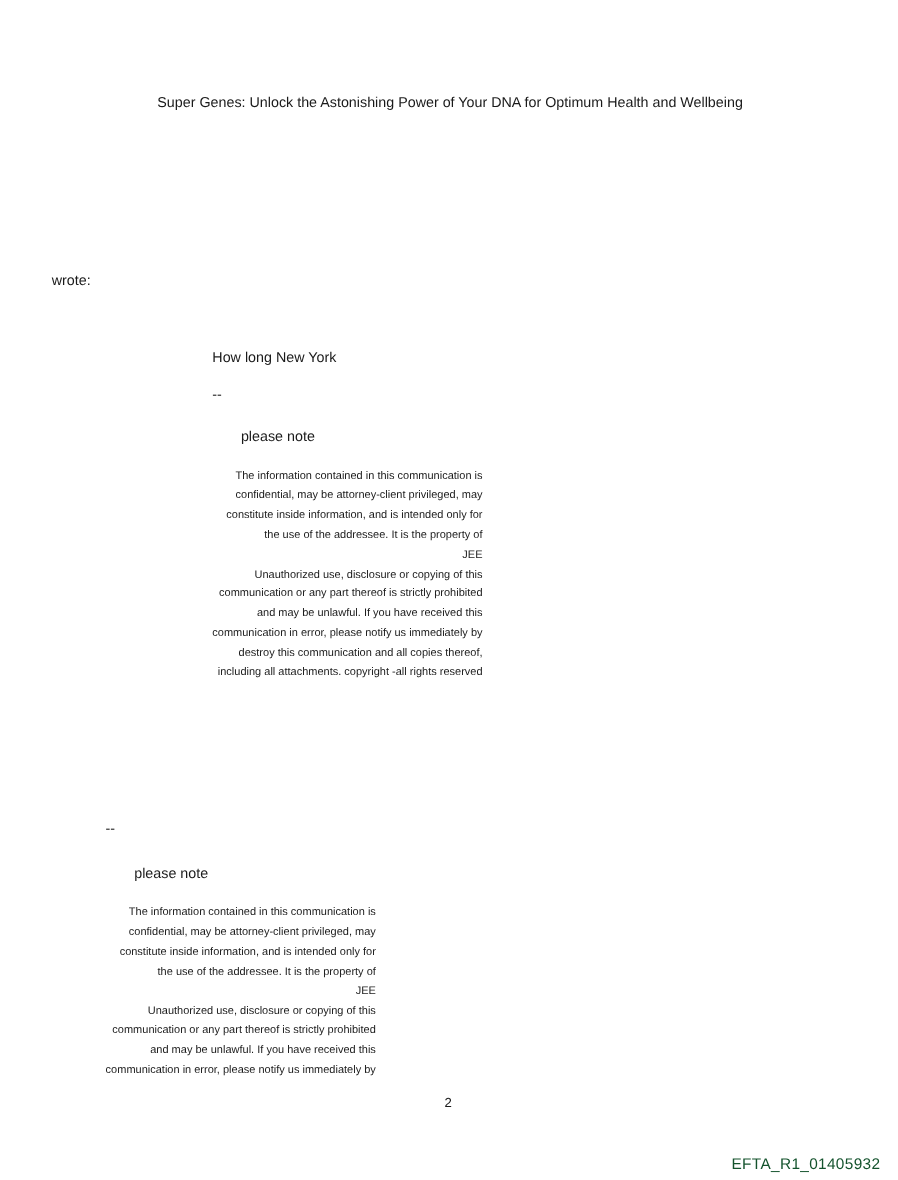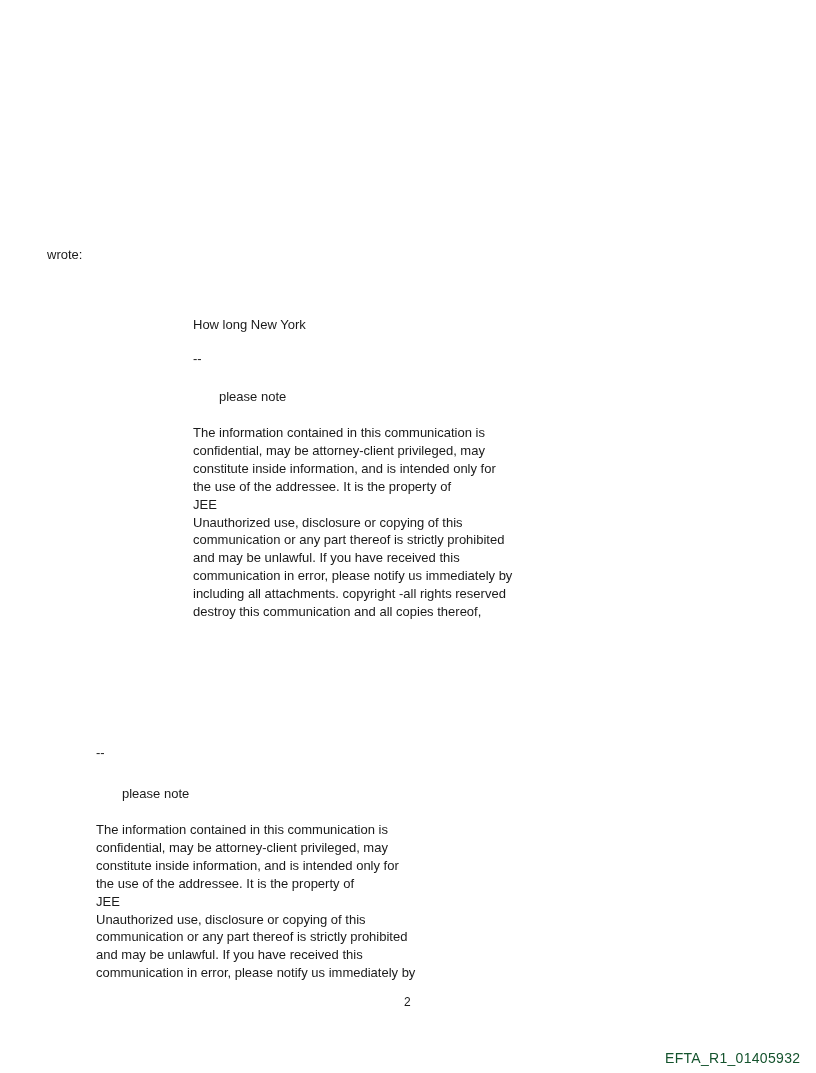--- a/index.html
+++ b/index.html
@@ -17,40 +17,42 @@
     overflow: hidden;
   }
   .line {
     position: absolute;
     font-size: 13px;
     line-height: 17.9px;
     white-space: pre;
   }
   .block {
     position: absolute;
-    font-size: 13px;
+    font-size: 10px;
     line-height: 17.9px;
+    text-align: right;
   }
   .bline {
     white-space: pre;
   }
   .page-number {
     font-size: 12px;
   }
   .bates {
     font-size: 14px;
     color: #14532d;
     letter-spacing: 0.3px;
   }
 </style>
 </head>
 <body>
 
 <div class="page">
 
+  <div class="line" style="left:143px; top:84px">Super Genes: Unlock the Astonishing Power of Your DNA for Optimum Health and Wellbeing</div>
 
 
 
   <div class="line" style="left:47px; top:246px">wrote:</div>
 
   <div class="line" style="left:193px; top:316px">How long New York</div>
 
   <div class="line" style="left:193px; top:350px">--</div>
 
   <div class="line" style="left:219px; top:388px">please note</div>
@@ -58,22 +60,22 @@
   <div class="block" style="left:193px; top:424px">
     <div class="bline">The information contained in this communication is</div>
     <div class="bline">confidential, may be attorney-client privileged, may</div>
     <div class="bline">constitute inside information, and is intended only for</div>
     <div class="bline">the use of the addressee. It is the property of</div>
     <div class="bline">JEE</div>
     <div class="bline">Unauthorized use, disclosure or copying of this</div>
     <div class="bline">communication or any part thereof is strictly prohibited</div>
     <div class="bline">and may be unlawful. If you have received this</div>
     <div class="bline">communication in error, please notify us immediately by</div>
+    <div class="bline">destroy this communication and all copies thereof,</div>
     <div class="bline">including all attachments. copyright -all rights reserved</div>
-    <div class="bline">destroy this communication and all copies thereof,</div>
   </div>
 
   <div class="line" style="left:96px; top:744px">--</div>
 
   <div class="line" style="left:122px; top:785px">please note</div>
 
   <div class="block" style="left:96px; top:821px">
     <div class="bline">The information contained in this communication is</div>
     <div class="bline">confidential, may be attorney-client privileged, may</div>
     <div class="bline">constitute inside information, and is intended only for</div>

